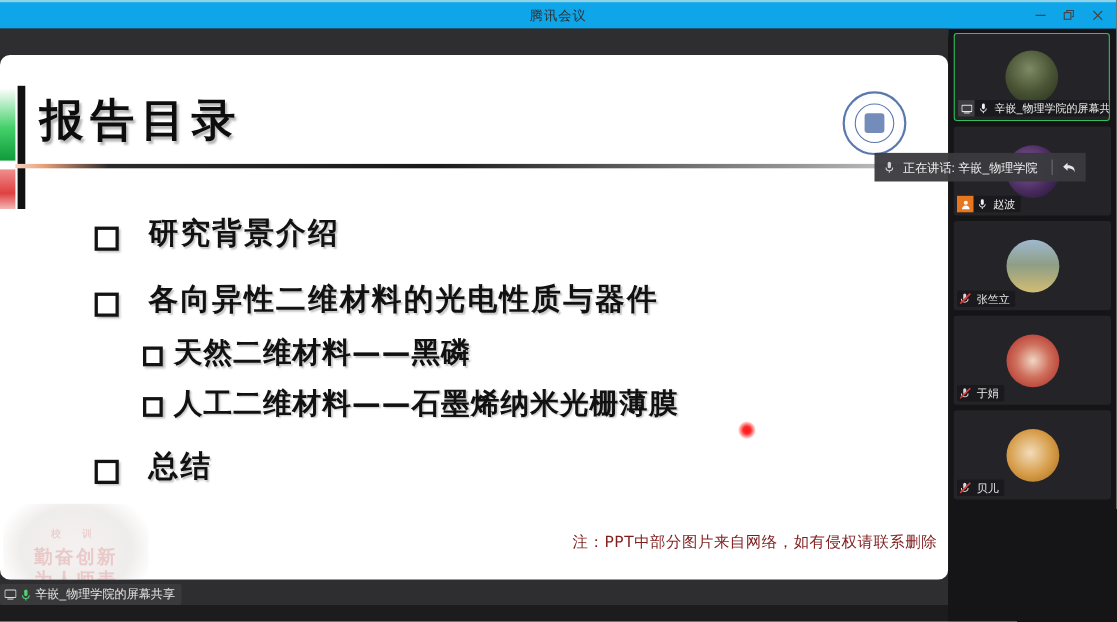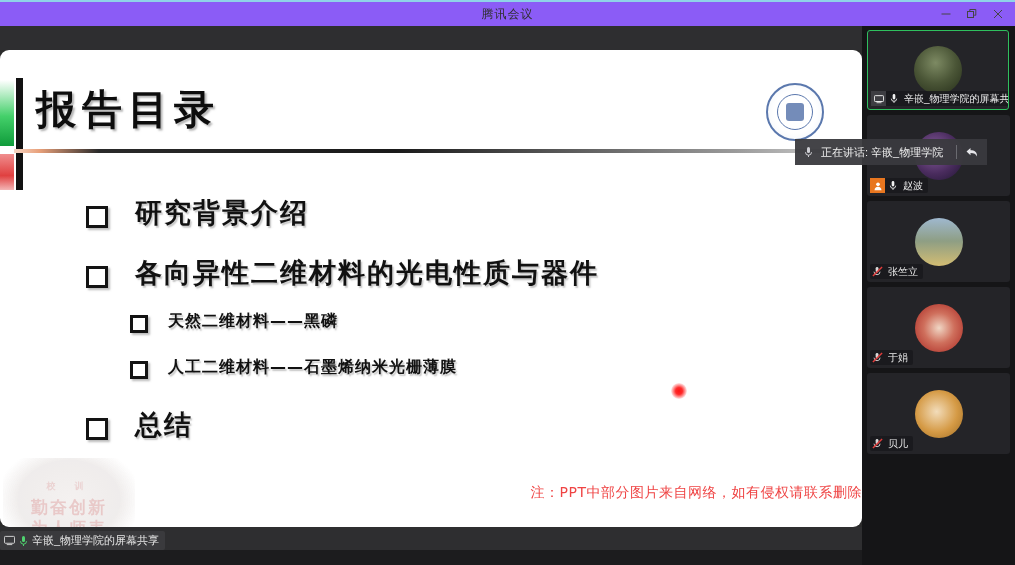--- a/index.html
+++ b/index.html
@@ -6,21 +6,21 @@
   body{
     width:1015px;height:565px;overflow:hidden;
     font-family:"Liberation Sans","DejaVu Sans",sans-serif;
     background:#1c1c1e;
   }
   .app{position:relative;width:1015px;height:565px;overflow:hidden;background:#1c1c1e;}
 
   
   .titlebar{
     position:absolute;left:0;top:0;width:1015px;height:32px;
-    background:#8b5cf6;border-top:2px solid #8fd3e8;
+    background:#0ea5e9;border-top:2px solid #8fd3e8;
     box-sizing:border-box;
   }
   .titlebar-title{
     position:absolute;left:0;top:0;width:1015px;height:24px;
     line-height:24px;text-align:center;font-size:12px;color:#303030;
     letter-spacing:1px;
   }
   .wincontrols{position:absolute;right:4px;top:0;height:24px;display:flex;align-items:center;}
   .wc{width:26px;height:24px;display:flex;align-items:center;justify-content:center;color:#444;font-size:12px;}
   .wc svg{display:block;}
@@ -85,21 +85,21 @@
     box-shadow:2px 2px 2px rgba(120,120,120,.5);
   }
   .b-box.l1{width:16px;height:16px;margin-top:8px;}
   .b-box.l2{width:12px;height:12px;margin-top:7px;}
   .b-text{
     font-family:"DejaVu Sans","Liberation Sans",sans-serif;
     color:#111;font-weight:bold;white-space:nowrap;
     text-shadow:1.5px 1.5px 1.5px rgba(140,140,140,.5);
   }
   .b-text.l1{font-size:27px;margin-left:27px;letter-spacing:2px;line-height:30px;}
-  .b-text.l2{font-size:16px;margin-left:20px;letter-spacing:1px;line-height:26px;}
+  .b-text.l2{font-size:26px;margin-left:10px;letter-spacing:1px;line-height:26px;}
 
   
   .laser{
     position:absolute;left:671px;top:333px;width:16px;height:16px;border-radius:50%;
     background:radial-gradient(circle,#ff1414 0%,#ff2a2a 30%,rgba(255,60,60,.55) 52%,rgba(255,90,90,0) 75%);
   }
 
   
   .stamp{
     position:absolute;left:3px;top:408px;width:132px;height:92px;
@@ -109,24 +109,24 @@
   .stamp-txt{
     position:absolute;left:0;top:18px;width:132px;text-align:center;
     font-family:"DejaVu Sans","Liberation Sans",sans-serif;
     color:#e0a8a8;font-size:17px;font-weight:bold;line-height:21px;letter-spacing:2px;
     opacity:.55;
   }
   .stamp-txt small{font-size:9px;letter-spacing:8px;display:block;opacity:.8;}
 
   
   .note{
-    position:absolute;left:0;top:434px;width:862px;padding-right:0;
+    position:absolute;left:0;top:434px;width:862px;padding-right:10px;
     box-sizing:border-box;text-align:right;
     font-family:"DejaVu Sans","Liberation Sans",sans-serif;
-    font-size:14px;color:#ef4444;letter-spacing:.5px;
+    font-size:14px;color:#7f1d1d;letter-spacing:.5px;
   }
 
   
   .bottomstrip{
     position:absolute;left:0;top:501px;width:862px;height:23px;background:#2e2e30;
   }
   .bs-chip{
     position:absolute;left:0;top:4px;height:19px;display:flex;align-items:center;
     background:#3a3a3d;border-radius:2px;padding:0 6px 0 4px;
   }

